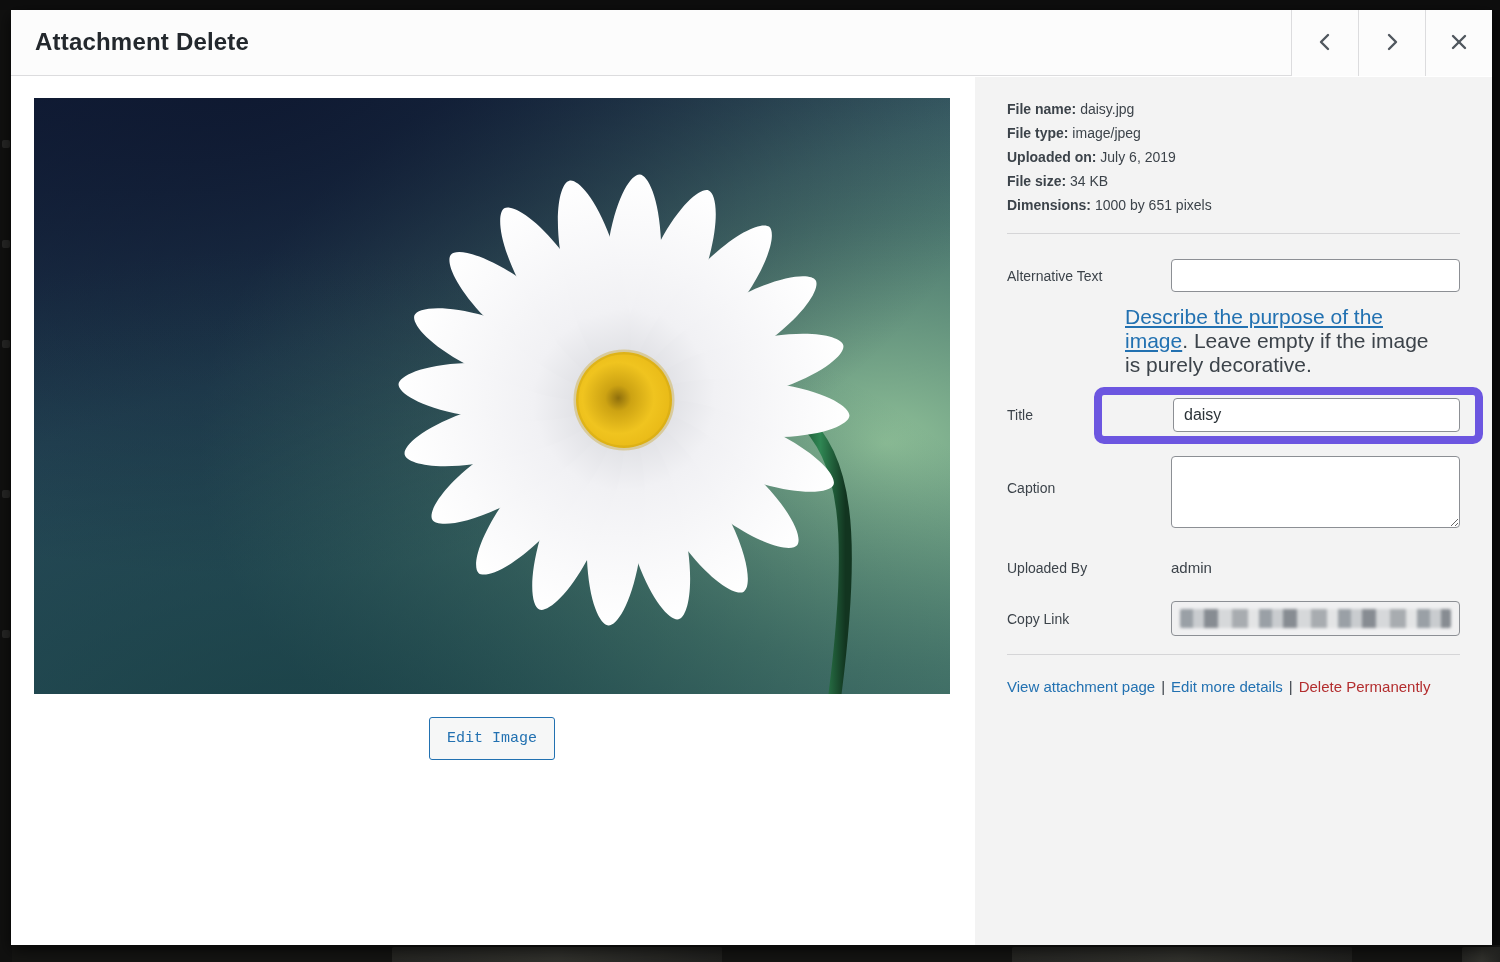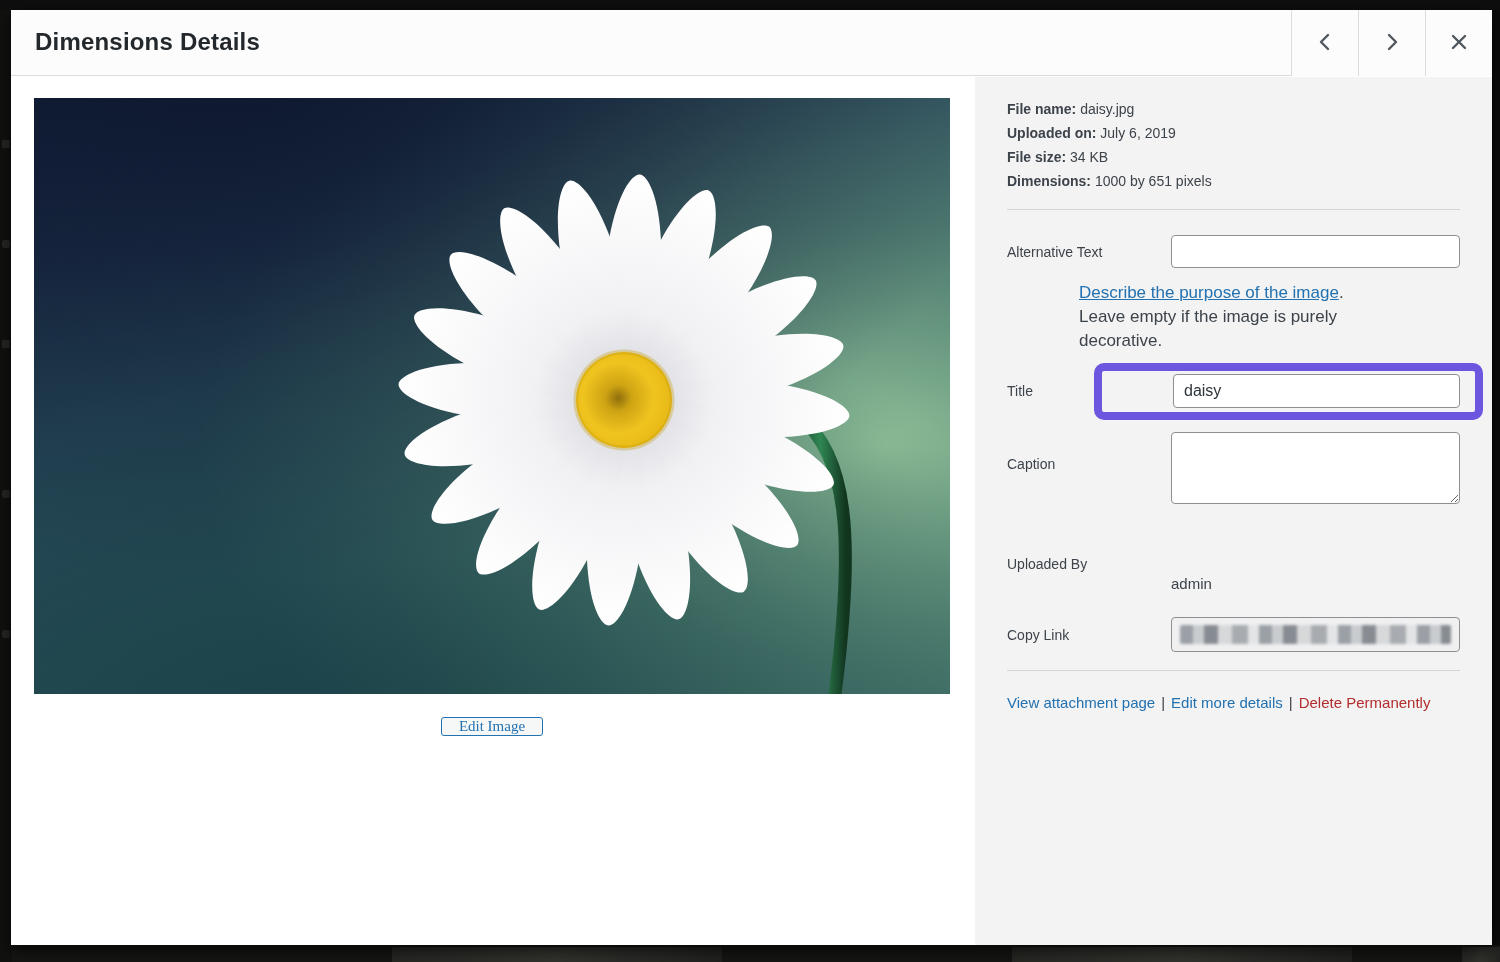--- a/index.html
+++ b/index.html
@@ -21,46 +21,46 @@
   .hdr-btn svg { stroke:#50575e; stroke-width:2.4; fill:none; stroke-linecap:round; stroke-linejoin:round; }
   .btn-prev { right:134px; }
   .btn-next { right:67px; }
   .btn-close { right:0; }
 
   
   .preview-pane { position:absolute; left:0; top:67px; width:964px; height:868px; background:#fff; }
   .media-frame { position:absolute; left:23px; top:21px; width:916px; height:596px; }
   .media-frame svg { display:block; width:916px; height:596px; }
   .edit-wrap { position:absolute; left:23px; top:640px; width:916px; text-align:center; }
-  .edit-image-btn { display:inline-block; font-family:Liberation Serif, serif; font-size:15px; color:#2271b1; background:#f6f7f7; border:1px solid #2271b1; border-radius:3px; padding:0 17px; cursor:pointer; }
+  .edit-image-btn { display:inline-block; font-family:Liberation Mono, monospace; font-size:15px; color:#2271b1; background:#f6f7f7; border:1px solid #2271b1; border-radius:3px; padding:12px 17px; cursor:pointer; }
 
   
   .sidebar { position:absolute; left:964px; top:67px; width:517px; height:868px; background:#f3f3f3; padding:20px 32px 0 32px; }
   .details-list { padding-bottom:16px; border-bottom:1px solid #d5d5d7; }
   .details-list .row { font-size:14px; line-height:24px; color:#3c434a; }
   .details-list .b { font-weight:700; }
 
   .field-row { display:grid; grid-template-columns:141px 1fr; column-gap:23px; align-items:center; }
   .field-row.top { align-items:flex-start; }
   .f-label { text-align:left; font-size:14px; color:#3c434a; }
   .txt-input { width:100%; height:33px; border:1px solid #8c8f94; border-radius:4px; background:#fff; font-family:"Liberation Sans", sans-serif; font-size:16px; color:#2c3338; padding:0 10px; }
   textarea.txt-area { width:100%; border:1px solid #8c8f94; border-radius:4px; background:#fff; font-family:"Liberation Sans", sans-serif; font-size:14px; color:#2c3338; padding:6px 8px; resize:both; }
 
   .alt-row { margin-top:25px; }
-  .help-block { margin:13px 0 0 72px; font-size:17px; line-height:24px; color:#3c434a; width:307px; }
+  .help-block { margin:13px 0 0 118px; font-size:21px; line-height:24px; color:#3c434a; width:307px; }
   .help-block a { color:#2271b1; text-decoration:underline; }
 
   .title-row { position:relative; margin-top:21px;gap:25px; }
   .title-row .txt-input { height:34px; }
   .hl-box { position:absolute; left:87px; right:-23px; top:-11px; bottom:-12px; border:8px solid #6c56e0; border-radius:10px; pointer-events:none; }
 
   .caption-row { margin-top:24px; }
   .desc-row { margin-top:24px; }
   .uploaded-row { margin-top:31px; font-size:15px; }
-  .uploaded-val { color:#3c434a; font-size:15px;margin-top:40px; }
+  .uploaded-val { color:#3c434a; font-size:15px; }
   .copy-row { margin-top:25px; }
   .copy-box { width:100%; height:35px; border:1px solid #8c8f94; border-radius:4px; background:#f0f0f1; display:flex; align-items:center; padding:0 8px; }
   .redact { width:100%; height:19px; border-radius:2px; filter:blur(1.6px);
     background:repeating-linear-gradient(90deg,#9aa0a6 0 13px,#c9cccf 13px 24px,#878c92 24px 38px,#d6d8da 38px 52px,#a8acb0 52px 68px,#e3e4e5 68px 79px); }
 
   .actions { margin-top:18px; border-top:1px solid #d5d5d7; padding-top:23px; font-size:15px; }
   .actions a { text-decoration:none; }
   .link-blue { color:#2271b1; }
   .link-red { color:#b32d2e; }
   .sep { color:#3c434a; padding:0 6px; }
@@ -78,21 +78,21 @@
 </div>
 <div class="backdrop-bottom">
   <span class="thumb" style="left:380px;width:330px"></span>
   <span class="thumb" style="left:1000px;width:340px"></span>
   <span class="thumb" style="left:1450px;width:40px"></span>
 </div>
 
 <div class="modal">
 
   <div class="modal-header">
-    <div class="modal-title">Dimensions Details</div>
+    <div class="modal-title">Attachment Delete</div>
     <button class="hdr-btn btn-prev">
       <span>
         <svg width="16" height="20" viewBox="0 0 16 20">
             <polyline points="11,3 4,10 11,17"></polyline>
           </svg>
       </span>
     </button>
     <button class="hdr-btn btn-next">
       <span>
         <svg width="16" height="20" viewBox="0 0 16 20">
@@ -184,20 +184,21 @@
     </div>
     <div class="edit-wrap">
       <button class="edit-image-btn">Edit Image</button>
     </div>
   </div>
 
   <div class="sidebar">
 
     <div class="details-list">
       <div class="row"><span class="b">File name:</span> <span>daisy.jpg</span></div>
+      <div class="row"><span class="b">File type:</span> <span>image/jpeg</span></div>
       <div class="row"><span class="b">Uploaded on:</span> <span>July 6, 2019</span></div>
       <div class="row"><span class="b">File size:</span> <span>34 KB</span></div>
       <div class="row"><span class="b">Dimensions:</span> <span>1000 by 651 pixels</span></div>
     </div>
 
     <div class="field-row alt-row">
       <label class="f-label">Alternative Text</label>
       <input class="txt-input" type="text" value="" style="">
     </div>
     <div class="help-block">

